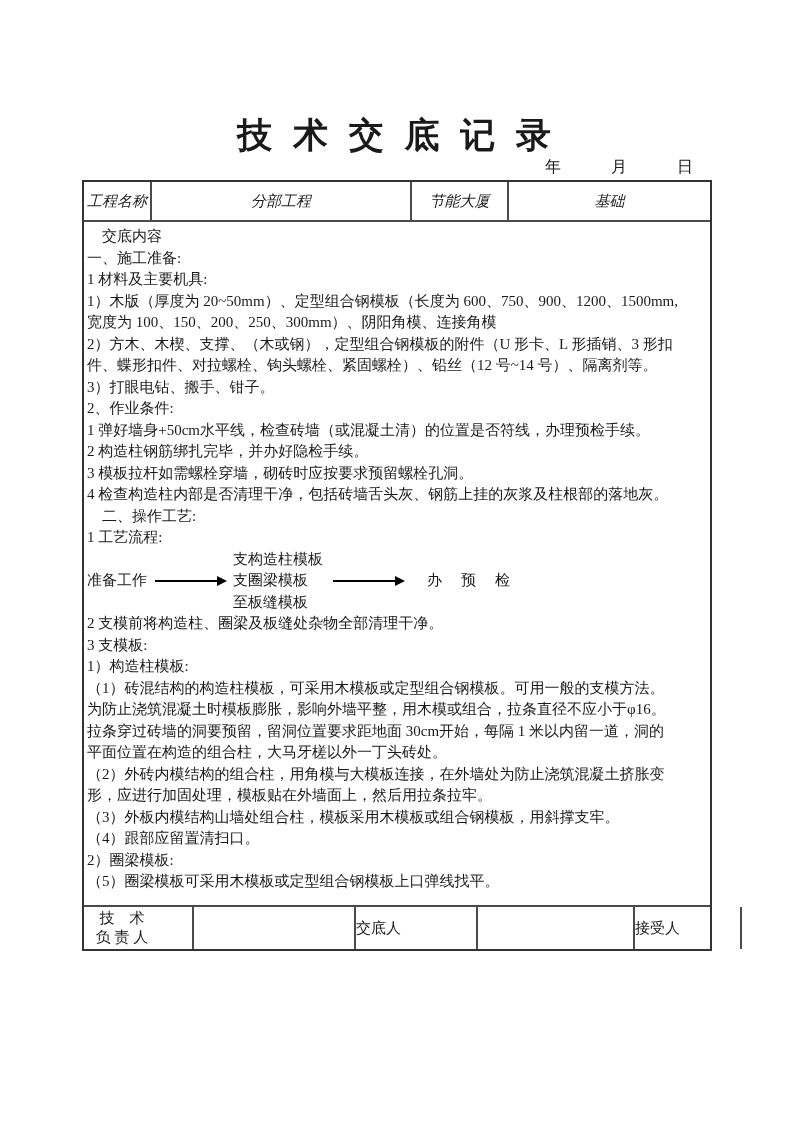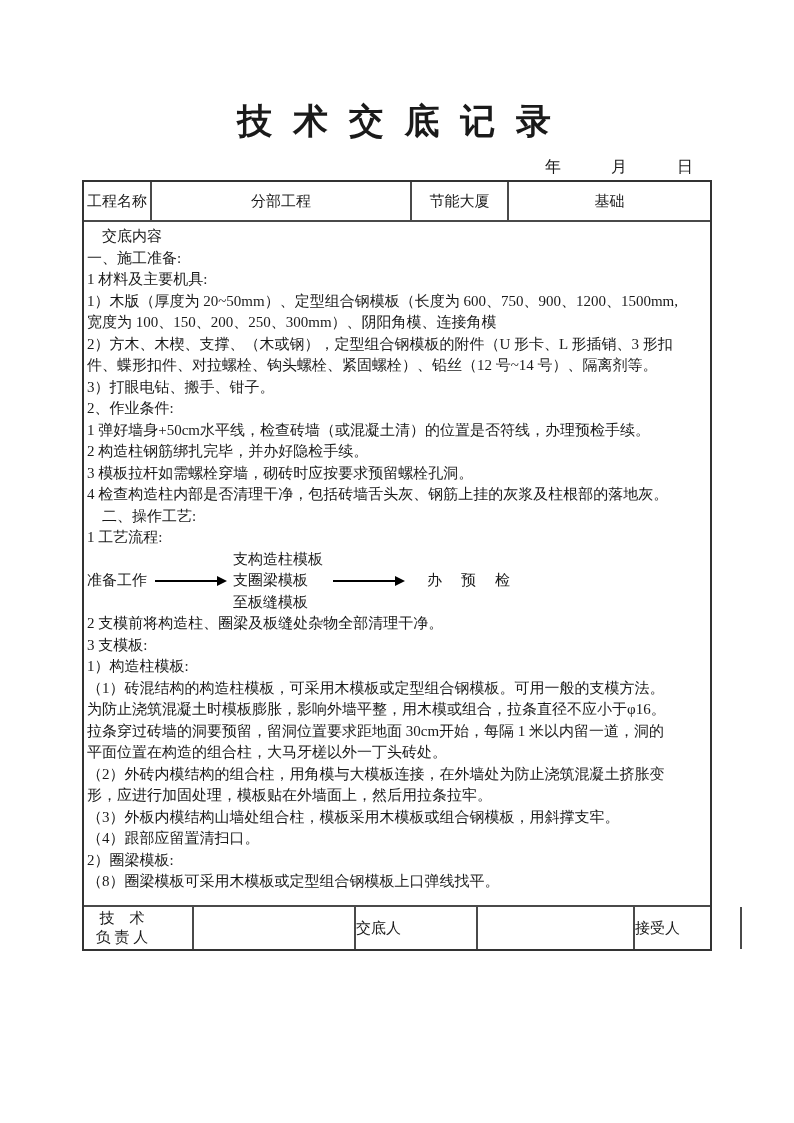--- a/index.html
+++ b/index.html
@@ -11,21 +11,21 @@
   .page{
     position:relative;
     width:794px;height:1123px;
     background:#ffffff;
     color:var(--ink);
     font-family:"Liberation Serif","DejaVu Serif",serif;
     overflow:hidden;
   }
   .doc-title{
     position:absolute;top:98px;left:0;right:0;
-    margin:0;
+    margin:14px;
     text-align:center;
     font-size:35px;font-weight:bold;
     letter-spacing:6px;
     white-space:pre;
   }
   .date-line{
     position:absolute;top:157px;left:545px;width:148px;
     display:flex;justify-content:space-between;
     font-size:16px;
   }
@@ -37,20 +37,21 @@
   }
   .row1{
     display:grid;
     grid-template-columns:66px 260px 97px 1fr;
     height:38px;
     border-bottom:2px solid var(--border-inner);
   }
   .row1 .cell{
     display:flex;align-items:center;justify-content:center;
     box-sizing:border-box;
+    font-style:italic;
   }
   .row1 .cell + .cell{border-left:2px solid var(--border-inner);}
   .row2{
     height:27px;
     display:flex;align-items:center;
     padding-left:6px;
     border-bottom:2px solid var(--border-inner);
     box-sizing:border-box;
   }
   .content-cell{
@@ -171,21 +172,21 @@
           <div class="line">1）构造柱模板:</div>
           <div class="line">（1）砖混结构的构造柱模板，可采用木模板或定型组合钢模板。可用一般的支模方法。</div>
           <div class="line">为防止浇筑混凝土时模板膨胀，影响外墙平整，用木模或组合，拉条直径不应小于φ16。</div>
           <div class="line">拉条穿过砖墙的洞要预留，留洞位置要求距地面 30cm开始，每隔 1 米以内留一道，洞的</div>
           <div class="line">平面位置在构造的组合柱，大马牙槎以外一丁头砖处。</div>
           <div class="line">（2）外砖内模结构的组合柱，用角模与大模板连接，在外墙处为防止浇筑混凝土挤胀变</div>
           <div class="line">形，应进行加固处理，模板贴在外墙面上，然后用拉条拉牢。</div>
           <div class="line">（3）外板内模结构山墙处组合柱，模板采用木模板或组合钢模板，用斜撑支牢。</div>
           <div class="line">（4）跟部应留置清扫口。</div>
           <div class="line">2）圈梁模板:</div>
-          <div class="line">（8）圈梁模板可采用木模板或定型组合钢模板上口弹线找平。</div>
+          <div class="line">（5）圈梁模板可采用木模板或定型组合钢模板上口弹线找平。</div>
         </div>
 
     </div>
 
     <div class="footer-row">
       <div class="cell">
         <div class="stacked">技　术</div>
         <div class="stacked">负 责 人</div>
       </div>
       <div class="cell"></div>

